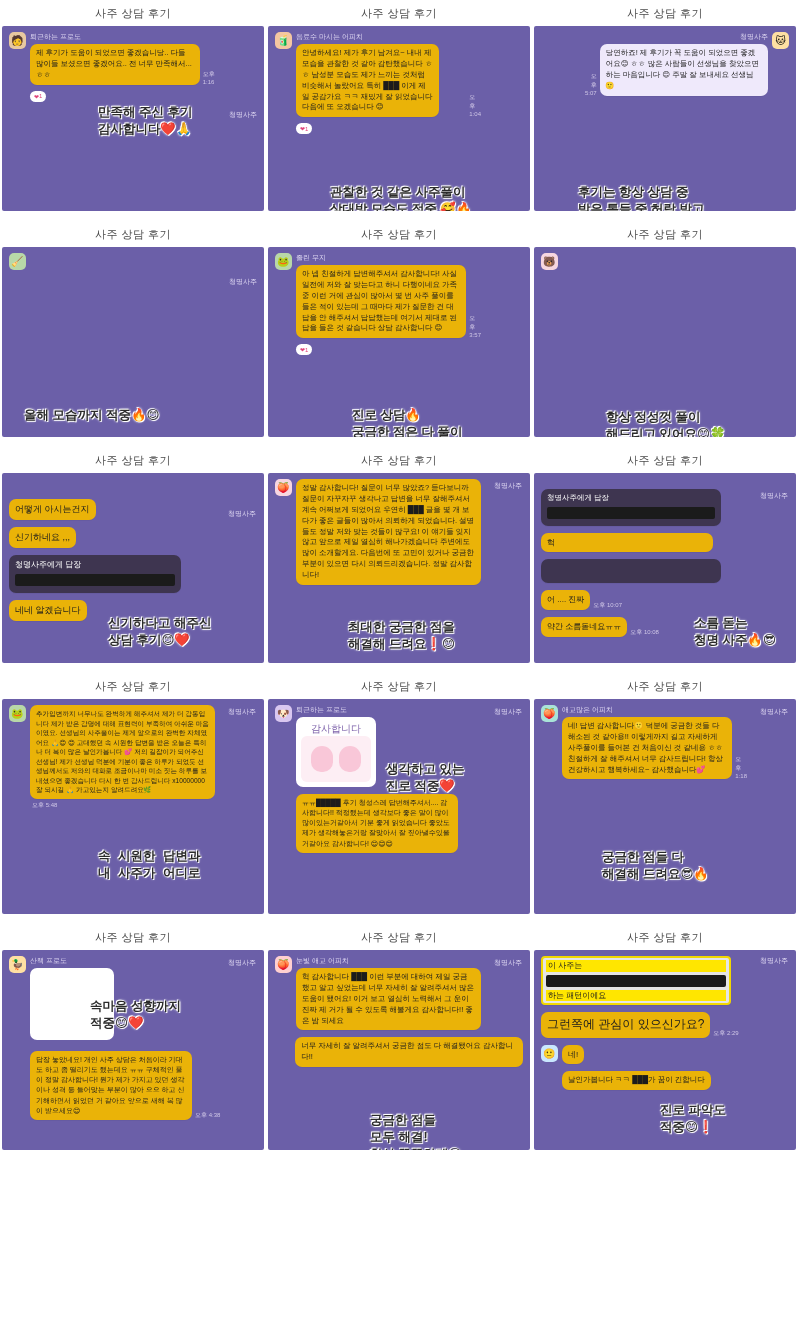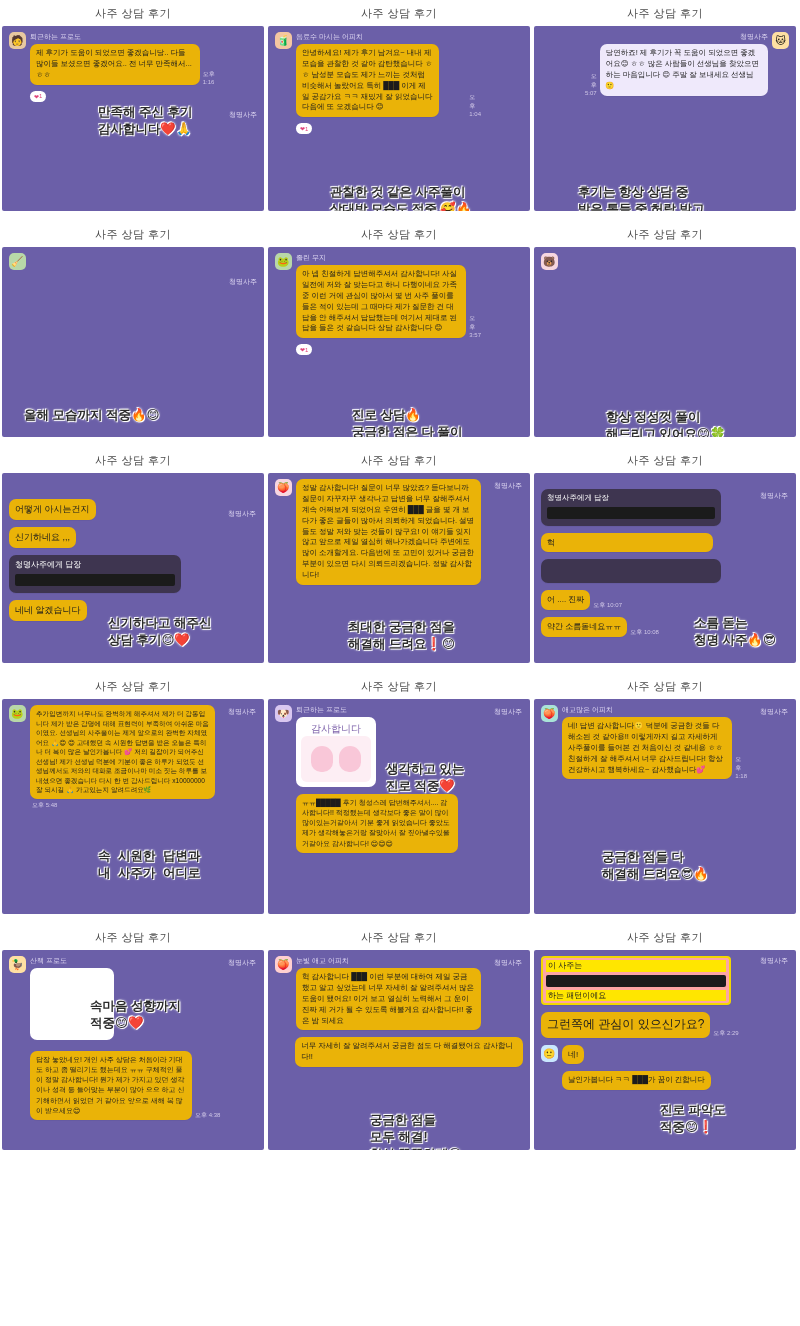--- a/index.html
+++ b/index.html
@@ -357,21 +357,21 @@
 모두 해결!
 항상 꼼꼼하게😊</div>
       </div>
     </div>
 
     <div class="cell">
       <div class="cap">사주 상담 후기</div>
       <div class="shot" style="height:200px">
         <div class="chat">
           <div class="row">
-            <div class="bubble yellowbox" style="background:#fca5a5;width:180px">
+            <div class="bubble yellowbox" style="background:#e5e5e5;width:180px">
               <div class="hl" style="font-size:8px">이 사주는</div>
               <div class="blockbar"></div>
               <div class="hl" style="font-size:8px">하는 패턴이에요</div>
             </div>
           </div>
           <div class="row">
             <div class="bubble" style="font-size:12px">그런쪽에 관심이 있으신가요?</div>
             <div class="time l">오후 2:29</div>
           </div>
           <div class="row">

